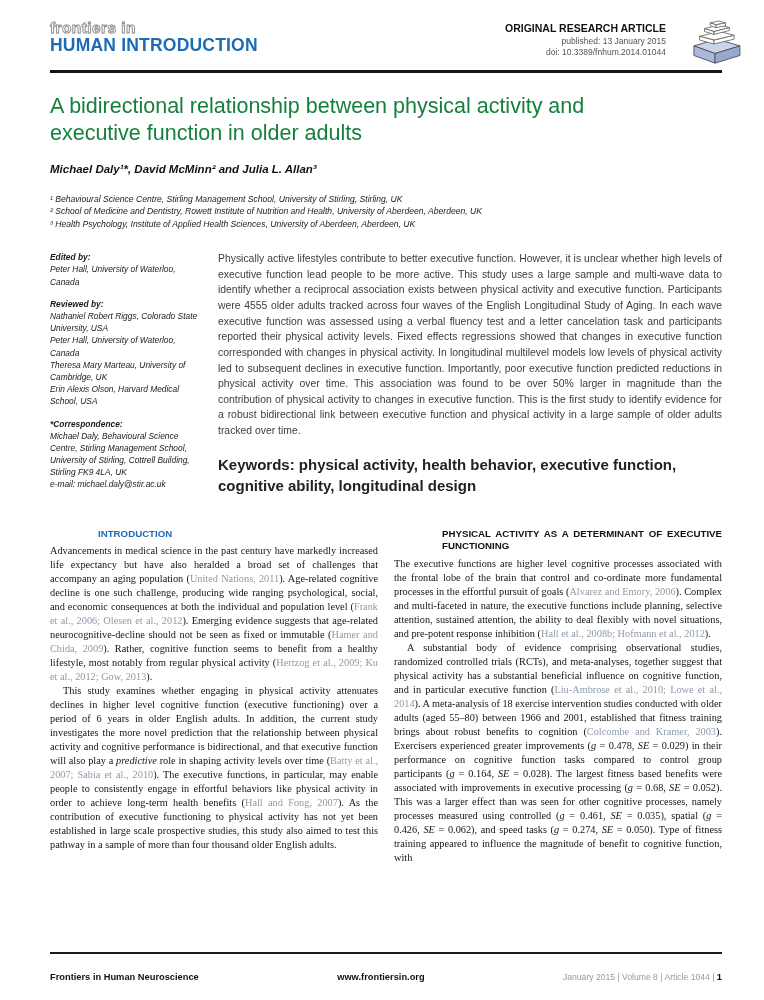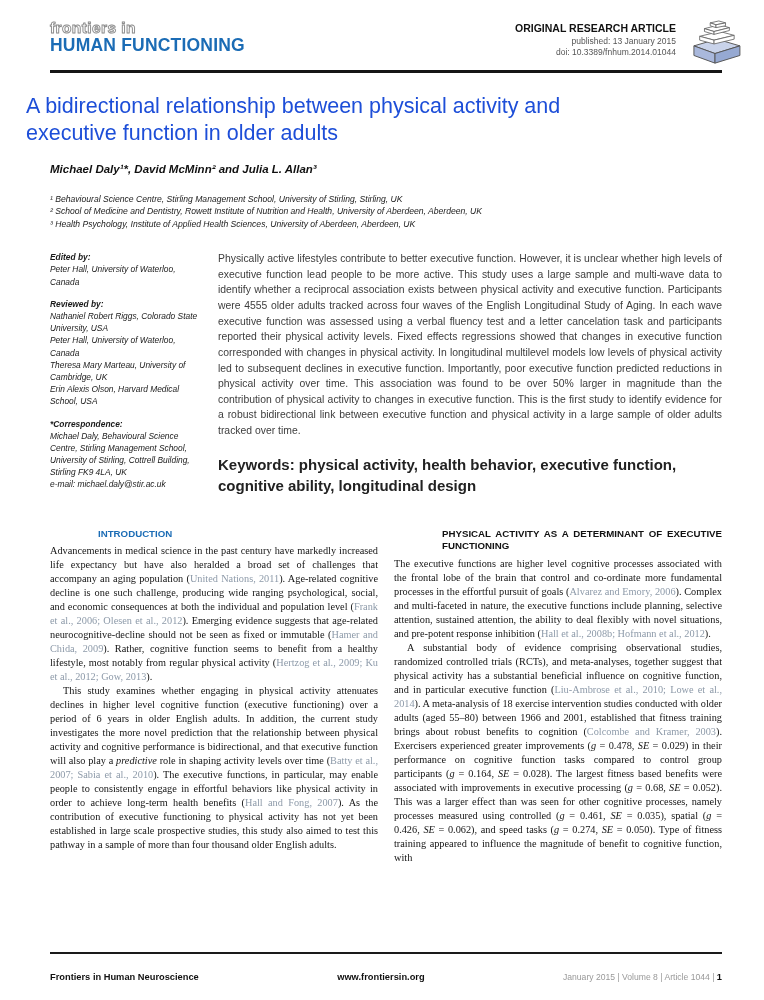--- a/index.html
+++ b/index.html
@@ -10,29 +10,29 @@
   
   .header { display:flex; justify-content:space-between; align-items:flex-start;
     padding:20px 20px 0 50px; }
   .brand { line-height:1.05; }
   .brand-top {
     font-size:15.5px; font-weight:bold; letter-spacing:0.4px;
     color:#fff; -webkit-text-stroke:0.9px #8d8d8d;
     text-shadow:0 0 1px #9a9a9a;
   }
   .brand-bottom { font-size:17.5px; font-weight:bold; color:#1b6cb5; letter-spacing:0.2px; }
-  .header-right { display:flex; align-items:flex-start; gap:10px; }
+  .header-right { display:flex; align-items:flex-start; gap:20px; }
   .header-meta { text-align:right; line-height:1.3; margin-top:2px; }
   .article-type { font-size:10.5px; font-weight:bold; color:#111; }
   .pub-line, .doi-line { font-size:8.5px; color:#555; }
   .logo { width:58px; height:46px; flex:0 0 58px; }
   .rule-top { height:3px; background:#151515; margin:4px 42px 0 50px; }
 
   
-  .title { margin:20px 42px 0 26px; width:615px; color:#1d4ed8;
+  .title { margin:20px 42px 0 50px; width:615px; color:#15803d;
     font-size:21.5px; line-height:1.27; font-weight:normal; }
   .authors { margin:15px 42px 18px 50px; font-size:11.5px; font-weight:bold; font-style:italic; color:#111; }
   .affils { margin:10px 42px 0 50px; font-size:8.6px; font-style:italic; color:#222; line-height:1.5; }
 
   
   .meta-row { display:flex; margin:20px 42px 0 50px; }
   .sidebar { flex:0 0 152px; width:152px; padding-right:16px;
     font-size:8.4px; font-style:italic; line-height:1.45; color:#1a1a1a; }
   .sidebar .grp { margin-bottom:10px; }
   .sidebar .lbl { font-weight:bold; }
@@ -62,21 +62,21 @@
   .footer-page { font-size:9.3px; font-weight:bold; color:#111; }
 </style>
 </head>
 <body>
 
 <div class="page">
 
   <div class="header">
     <div class="brand">
       <div class="brand-top">frontiers in</div>
-      <div class="brand-bottom">HUMAN FUNCTIONING</div>
+      <div class="brand-bottom">HUMAN INTRODUCTION</div>
     </div>
     <div class="header-right">
       <div class="header-meta">
         <div class="article-type">ORIGINAL RESEARCH ARTICLE</div>
         <div class="pub-line">published: 13 January 2015</div>
         <div class="doi-line">doi: 10.3389/fnhum.2014.01044</div>
       </div>
       <svg class="logo" viewBox="0 0 60 48">
         <polygon points="8,27 32,20 56,27 30,35" fill="#c9d3ea" stroke="#555" stroke-width="1"></polygon>
         <polygon points="8,27 30,35 30,45 8,37" fill="#a9b8dc" stroke="#555" stroke-width="1"></polygon>

